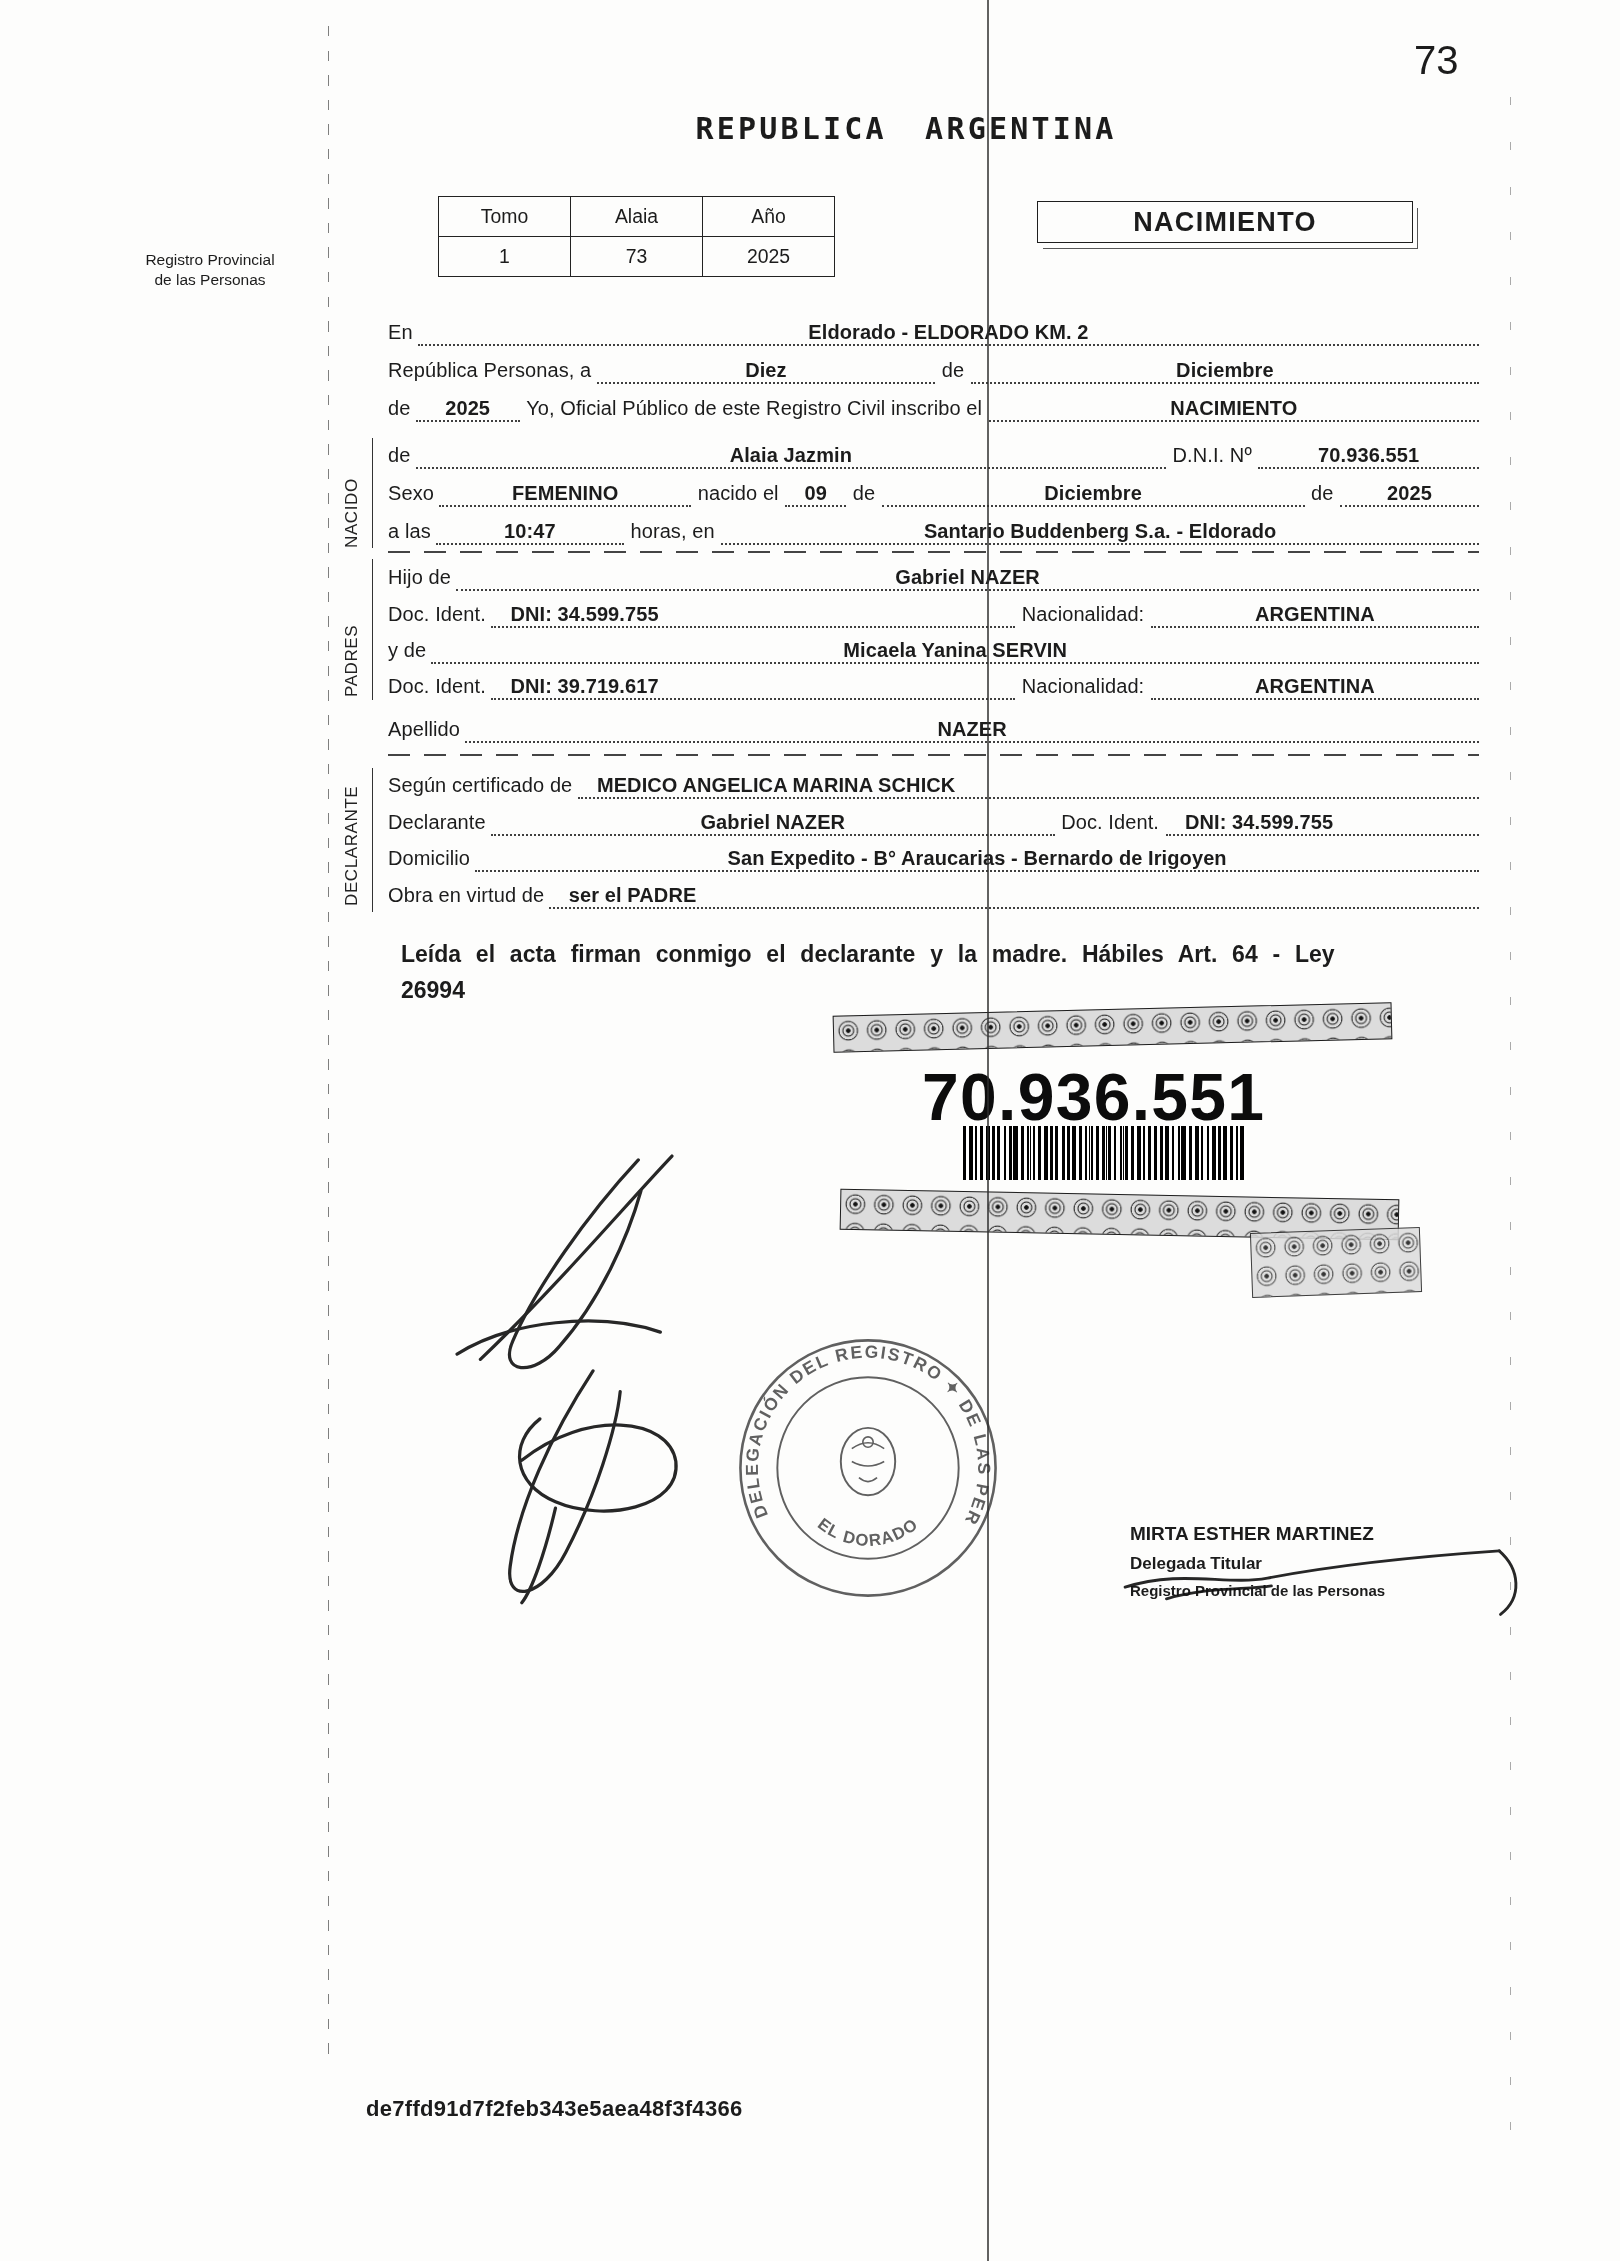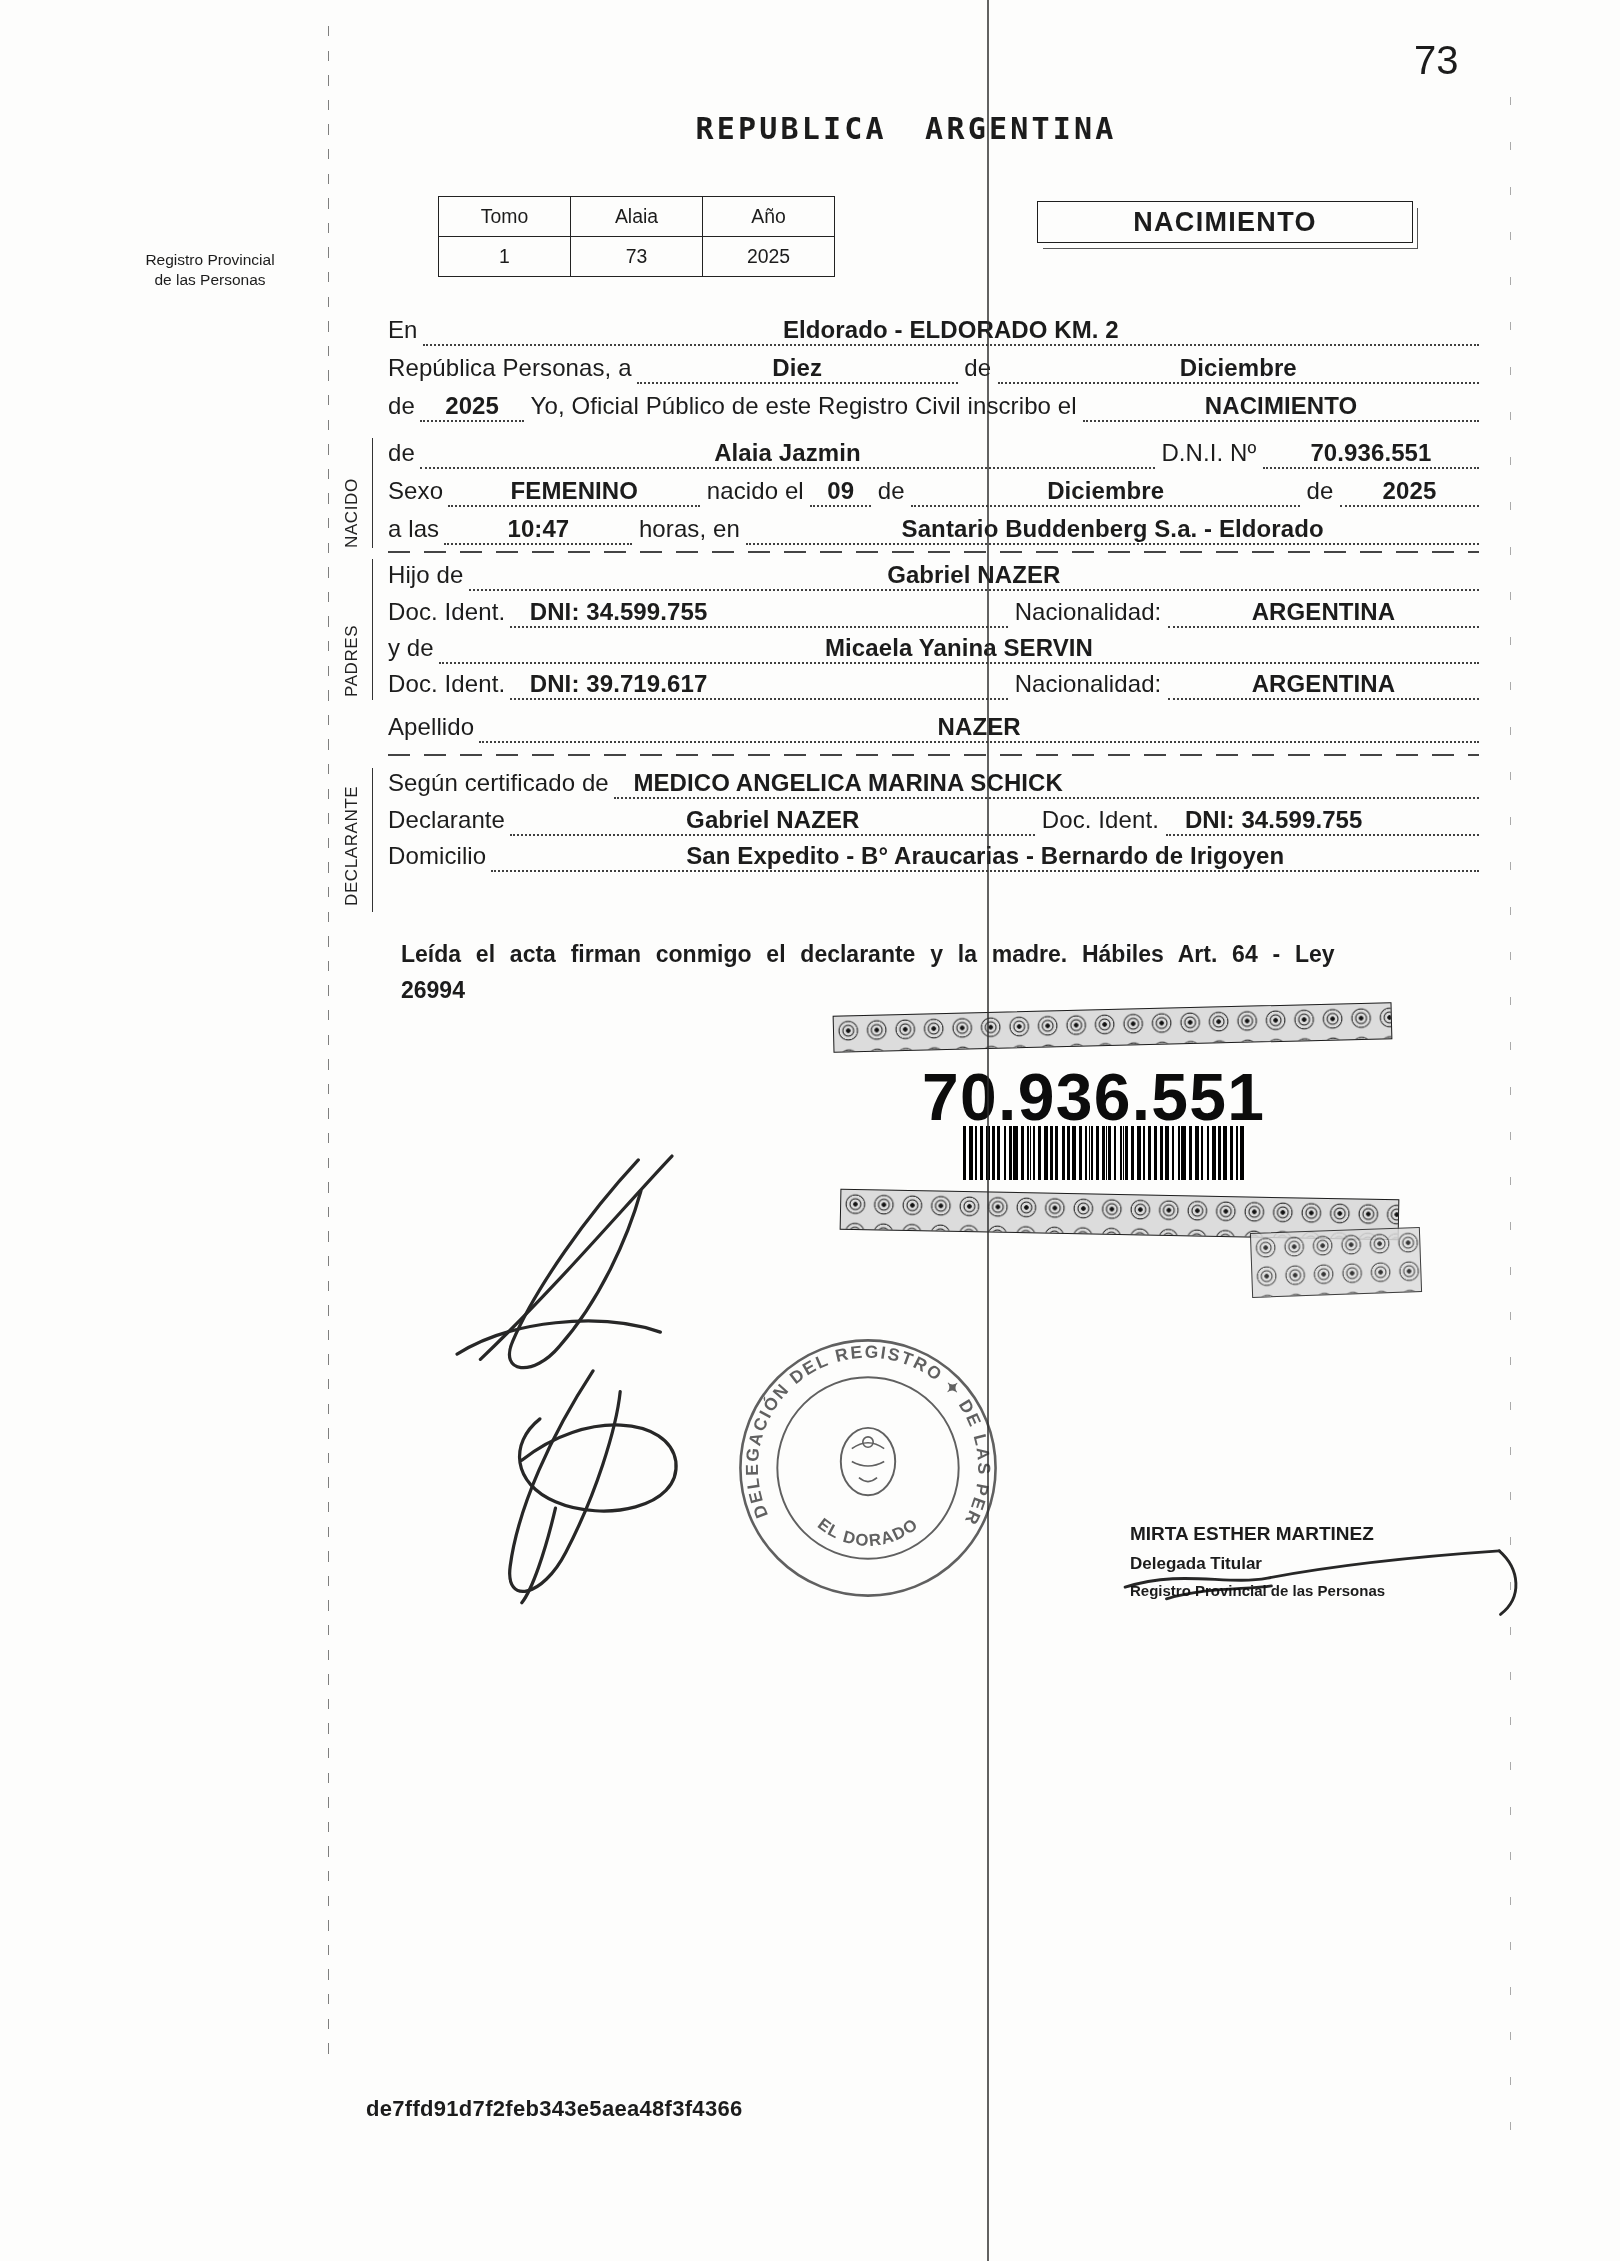--- a/index.html
+++ b/index.html
@@ -21,21 +21,21 @@
 
   table.acta-table{position:absolute;left:438px;top:196px;border-collapse:collapse;}
   table.acta-table td{border:1.9px solid #222;width:131px;height:39px;text-align:center;font-size:19.4px;padding:0;}
 
   .type-box{position:absolute;left:1037px;top:201px;width:374px;height:40px;border:1.9px solid #1e1e1e;
             display:flex;align-items:center;justify-content:center;font-size:27px;letter-spacing:1.3px;font-weight:600;}
   .type-box::after{content:"";position:absolute;left:4.5px;top:5.8px;width:100%;height:100%;
             border-right:1.9px solid #555;border-bottom:1.9px solid #555;}
 
   
-  .form{position:absolute;left:388px;top:0;width:1091px;height:971px;font-size:24px;letter-spacing:0.1px;}
+  .form{position:absolute;left:388px;top:0;width:1091px;height:971px;font-size:20px;letter-spacing:0.1px;}
   .line{position:absolute;left:0;width:100%;display:flex;align-items:flex-end;height:34px;white-space:nowrap;}
   .lbl{flex:0 0 auto;padding:0 5.2px 1.9px 0;}
   .lbl.mid{padding:0 6.5px 1.9px 6.5px;}
   .fill{border-bottom:2.3px dotted #3f3f3f;min-width:32px;display:flex;align-items:flex-end;justify-content:center;overflow:visible;}
   .fill.left{justify-content:flex-start;padding-left:15.5px;}
   .val{font-weight:bold;white-space:nowrap;padding:0 3.9px;line-height:1.15;}
   .fx1{flex:1}.fx155{flex:1.55}.fx2{flex:2}.fx3{flex:3}.fx34{flex:3.4}
   .w95{flex:0 0 61px}.w160{flex:0 0 104px}.w215{flex:0 0 139px}.w290{flex:0 0 188px}
   .w390{flex:0 0 252px}.w460{flex:0 0 298px}
   .l1{top:312px}.l2{top:350px}.l3{top:388px}.l4{top:435px}.l5{top:473px}.l6{top:511px}
@@ -259,20 +259,26 @@
         </span>
     </div>
 
     <div class="line l14">
       <span class="lbl">Domicilio</span>
       <span class="fill fx1">
           <b class="val">San Expedito - B° Araucarias - Bernardo de Irigoyen</b>
         </span>
     </div>
 
+    <div class="line l15">
+      <span class="lbl">Obra en virtud de</span>
+      <span class="fill fx1 left">
+          <b class="val">ser el PADRE</b>
+        </span>
+    </div>
 
   </div>
 
   <div class="closing">Leída el acta firman conmigo el declarante y la madre. Hábiles Art. 64 - Ley 26994</div>
 
   <div class="guilloche strip1"></div>
   <div class="big-number">70.936.551</div>
   <div class="barcode"></div>
   <div class="guilloche strip2"></div>
   <div class="guilloche mini-guilloche"></div>

